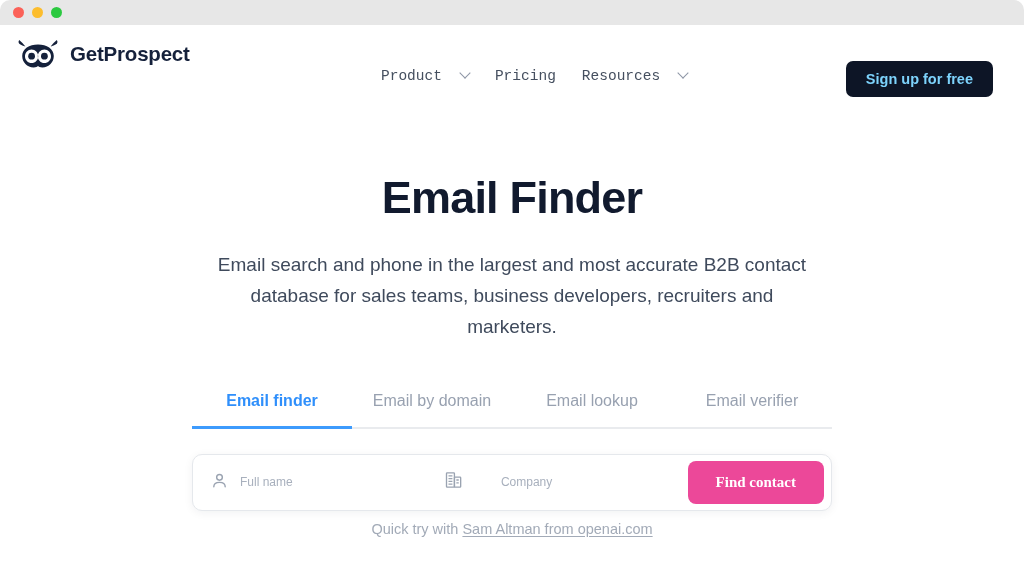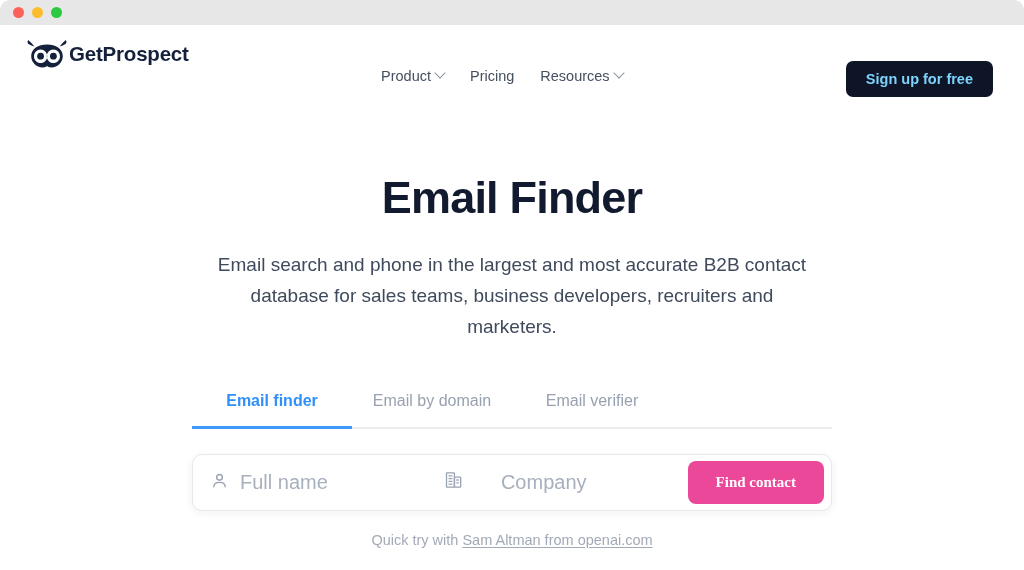--- a/index.html
+++ b/index.html
@@ -51,24 +51,25 @@
   
   .header {
     position: relative;
     height: 80px;
     display: flex;
     align-items: center;
   }
 
   .brand {
     position: absolute;
-    left: 25px;
+    left: 16px;
     top: 14px;
     display: flex;
     align-items: center;
+    gap: 10px;
     text-decoration: none;
   }
   .brand-mark { width: 44px; height: 30px; display: block; }
   .brand-name {
     font-size: 20.5px;
     font-weight: 700;
     color: #15213b;
     letter-spacing: -0.2px;
     white-space: nowrap;
   }
@@ -77,25 +78,26 @@
     position: absolute;
     left: 381px;
     top: 43px;
     display: flex;
     align-items: center;
     gap: 26px;
   }
   .nav-item {
     display: flex;
     align-items: center;
-    gap: 5px;
+    gap: 19px;
     font-size: 14.5px;
     color: #454f5f;
     cursor: pointer;
     white-space: nowrap;
+    font-family: Liberation Mono, monospace;
   }
   .chev {
     display: inline-block;
     width: 8px; height: 8px;
     border-right: 1.4px solid #8d96a5;
     border-bottom: 1.4px solid #8d96a5;
     transform: translateY(-3px) rotate(45deg);
   }
 
   .header-actions {
@@ -205,21 +207,21 @@
     align-items: center;
     gap: 11px;
     height: 100%;
   }
   .field-name { width: 240px; }
   .field-company { width: 250px; gap: 37px; }
 
   .field input {
     border: none;
     outline: none;
-    font-size: 20px;
+    font-size: 12px;
     color: #111a2e;
     font-family: inherit;
     background: transparent;
     width: 100%;
   }
   .field input::placeholder { color: #a8b0bd; }
 
   .ficon { flex: 0 0 auto; display: block; }
 
   .btn-find {
@@ -233,21 +235,21 @@
     height: 43px;
     padding: 0 28px;
     cursor: pointer;
     font-family: Liberation Serif, serif;
     white-space: nowrap;
   }
 
   
   .quick-try {
     text-align: center;
-    margin-top: 21px;
+    margin-top: 10px;
     font-size: 14.5px;
     color: #a2aab7;
   }
   .quick-try a {
     color: #a2aab7;
     text-decoration: underline;
     text-underline-offset: 2px;
   }
 </style>
 </head>
@@ -301,20 +303,21 @@
 
     <div class="hero">
       <h1 class="hero-title">Email Finder</h1>
       <p class="hero-sub">Email search and phone in the largest and most accurate B2B contact database for sales teams, business developers, recruiters and marketers.</p>
     </div>
 
     <div class="tabs-wrap">
       <div class="tabs">
         <div class="tab active">Email finder</div>
         <div class="tab">Email by domain</div>
+        <div class="tab">Email lookup</div>
         <div class="tab">Email verifier</div>
       </div>
       <div class="tabs-rule"></div>
     </div>
 
     <div class="search-box">
 
       <div class="field field-name">
         <span class="ficon">
           <svg width="19" height="19" viewBox="0 0 24 24" fill="none" stroke="#9aa3b1" stroke-width="1.8" stroke-linecap="round" stroke-linejoin="round">

